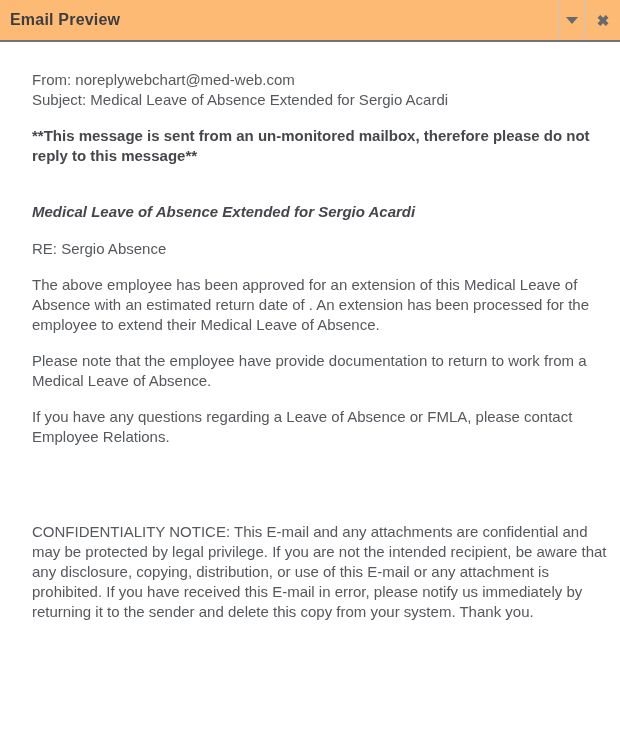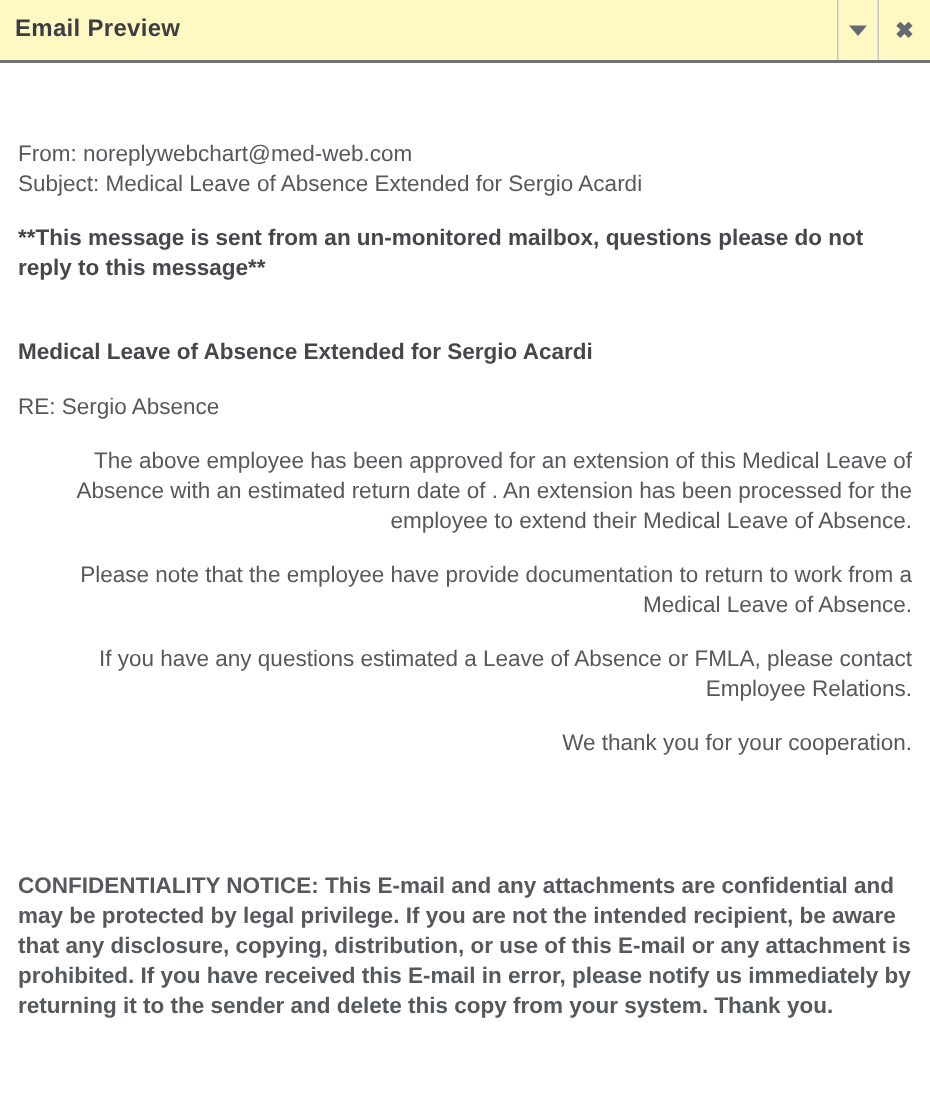--- a/index.html
+++ b/index.html
@@ -10,21 +10,21 @@
   }
   .window {
     width: 620px;
     height: 735px;
     background: #ffffff;
     overflow: hidden;
   }
   
   .titlebar {
     height: 42px;
-    background: #fef9c3;
+    background: #fdba74;
     border-bottom: 2px solid #6f7277;
     display: flex;
     align-items: stretch;
   }
   .titlebar-title {
     flex: 1;
     display: flex;
     align-items: center;
     padding-left: 10px;
     font-size: 16px;
@@ -53,39 +53,41 @@
     display: inline-block;
   }
   .x-glyph {
     font-size: 15px;
     font-weight: bold;
     color: #66696e;
     line-height: 1;
   }
   
   .content {
-    padding: 51px 12px 0 12px;
+    padding: 28px 12px 0 12px;
     font-size: 15px;
     line-height: 20px;
     color: #55585c;
+    margin-left: 20px;
   }
   .hdr-line { white-space: pre-wrap; }
   .warning {
     font-weight: bold;
     color: #45474b;
     margin-top: 16px;
   }
   .heading {
     font-weight: bold;
     color: #45474b;
     margin-top: 36px;
+    font-style: italic;
   }
   .re-line { margin-top: 17px; }
-  .para { margin-top: 16px; text-align: right; }
-  .confidentiality { margin-top: 75px; font-weight: bold; }
+  .para { margin-top: 16px; }
+  .confidentiality { margin-top: 75px; }
 </style>
 </head>
 <body>
 
 <div class="window">
 
   <div class="titlebar">
     <div class="titlebar-title">Email Preview</div>
     <button class="titlebar-btn btn-collapse">
       <span class="tri-down"></span>
@@ -95,31 +97,30 @@
     </button>
   </div>
 
   <div class="content">
 
     <div>
       <div class="hdr-line">From: noreplywebchart@med-web.com</div>
       <div class="hdr-line">Subject: Medical Leave of Absence Extended for Sergio Acardi</div>
     </div>
 
-    <div class="warning">**This message is sent from an un-monitored mailbox, questions please do not reply to this message**</div>
+    <div class="warning">**This message is sent from an un-monitored mailbox, therefore please do not reply to this message**</div>
 
     <div class="heading">Medical Leave of Absence Extended for Sergio Acardi</div>
 
     <div class="re-line">RE: Sergio Absence</div>
 
     <div class="para">The above employee has been approved for an extension of this Medical Leave of Absence with an estimated return date of . An extension has been processed for the employee to extend their Medical Leave of Absence.</div>
 
     <div class="para">Please note that the employee have provide documentation to return to work from a Medical Leave of Absence.</div>
 
-    <div class="para">If you have any questions estimated a Leave of Absence or FMLA, please contact Employee Relations.</div>
+    <div class="para">If you have any questions regarding a Leave of Absence or FMLA, please contact Employee Relations.</div>
 
-    <div class="para">We thank you for your cooperation.</div>
 
     <div class="confidentiality">CONFIDENTIALITY NOTICE: This E-mail and any attachments are confidential and may be protected by legal privilege. If you are not the intended recipient, be aware that any disclosure, copying, distribution, or use of this E-mail or any attachment is prohibited. If you have received this E-mail in error, please notify us immediately by returning it to the sender and delete this copy from your system. Thank you.</div>
 
   </div>
 
 </div>
 
 </body></html>

